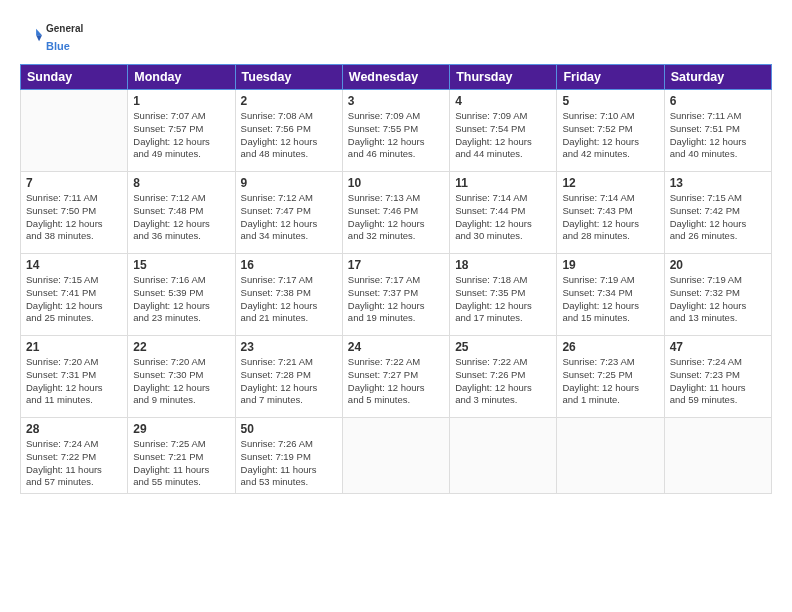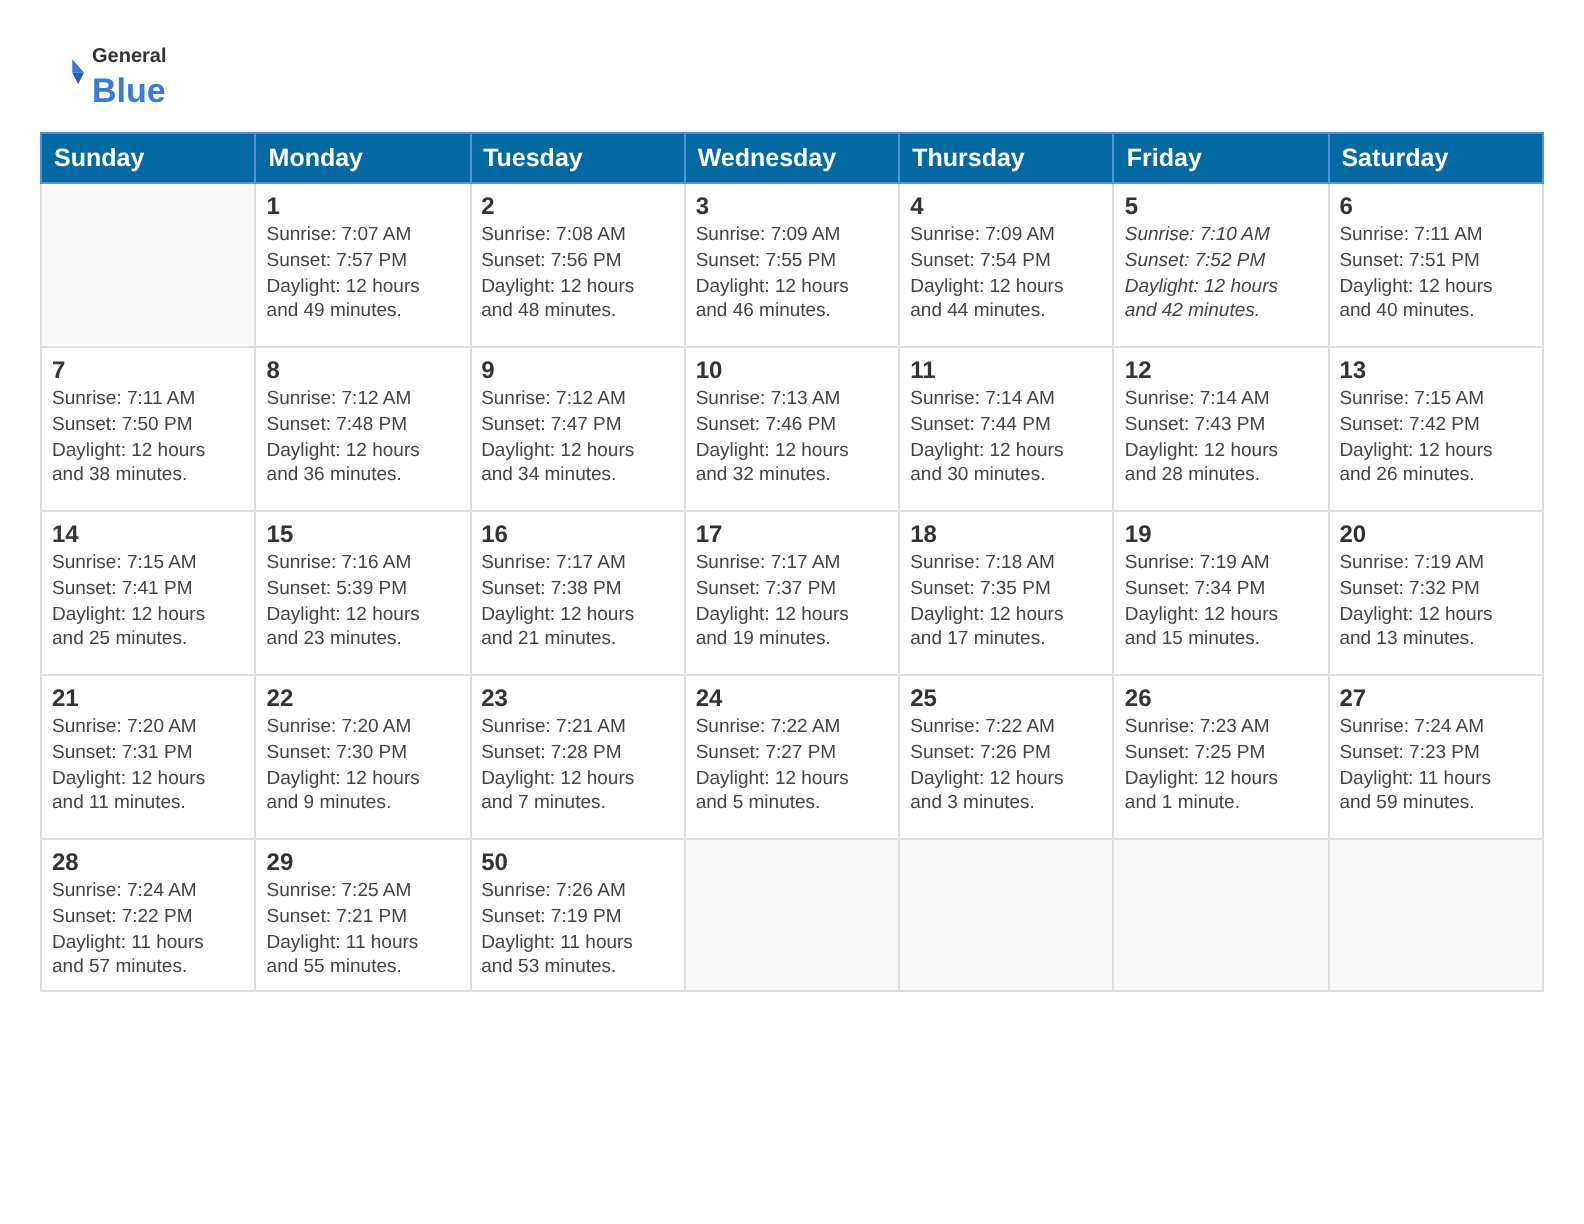--- a/index.html
+++ b/index.html
@@ -26,21 +26,21 @@
       display: flex;
       align-items: center;
       gap: 4px;
     }
     .logo-text-general {
       font-size: 10px;
       font-weight: bold;
       color: #333;
     }
     .logo-text-blue {
-      font-size: 17px;
+      font-size: 11px;
       font-weight: bold;
       color: #3a7bd5;
     }
     .logo-icon {
       width: 22px;
       height: 22px;
     }
     .title-block {
       text-align: right;
     }
@@ -53,21 +53,21 @@
     .location {
       font-size: 14px;
       color: #555;
     }
     .calendar {
       width: 100%;
       border-collapse: collapse;
       border: 1px solid #ccc;
     }
     .calendar th {
-      background-color: #0369a1;
+      background-color: #4c1d95;
       color: white;
       text-align: left;
       padding: 5px 6px;
       font-size: 12.5px;
       font-weight: bold;
       border: 1px solid #5590e0;
     }
     .calendar td {
       border: 1px solid #ddd;
       vertical-align: top;
@@ -150,21 +150,21 @@
           </td>
           <td>
             <span class="day-number">4</span>
             <div class="day-info" style="white-space: pre-line;">Sunrise: 7:09 AM
 Sunset: 7:54 PM
 Daylight: 12 hours
 and 44 minutes.</div>
           </td>
           <td>
             <span class="day-number">5</span>
-            <div class="day-info" style="white-space: pre-line; font-style: italic;">Sunrise: 7:10 AM
+            <div class="day-info" style="white-space: pre-line;">Sunrise: 7:10 AM
 Sunset: 7:52 PM
 Daylight: 12 hours
 and 42 minutes.</div>
           </td>
           <td>
             <span class="day-number">6</span>
             <div class="day-info" style="white-space: pre-line;">Sunrise: 7:11 AM
 Sunset: 7:51 PM
 Daylight: 12 hours
 and 40 minutes.</div>
@@ -309,21 +309,21 @@
 and 3 minutes.</div>
           </td>
           <td>
             <span class="day-number">26</span>
             <div class="day-info" style="white-space: pre-line;">Sunrise: 7:23 AM
 Sunset: 7:25 PM
 Daylight: 12 hours
 and 1 minute.</div>
           </td>
           <td>
-            <span class="day-number">27</span>
+            <span class="day-number">47</span>
             <div class="day-info" style="white-space: pre-line;">Sunrise: 7:24 AM
 Sunset: 7:23 PM
 Daylight: 11 hours
 and 59 minutes.</div>
           </td>
         </tr>
         <tr class="last-row">
           <td>
             <span class="day-number">28</span>
             <div class="day-info" style="white-space: pre-line;">Sunrise: 7:24 AM

